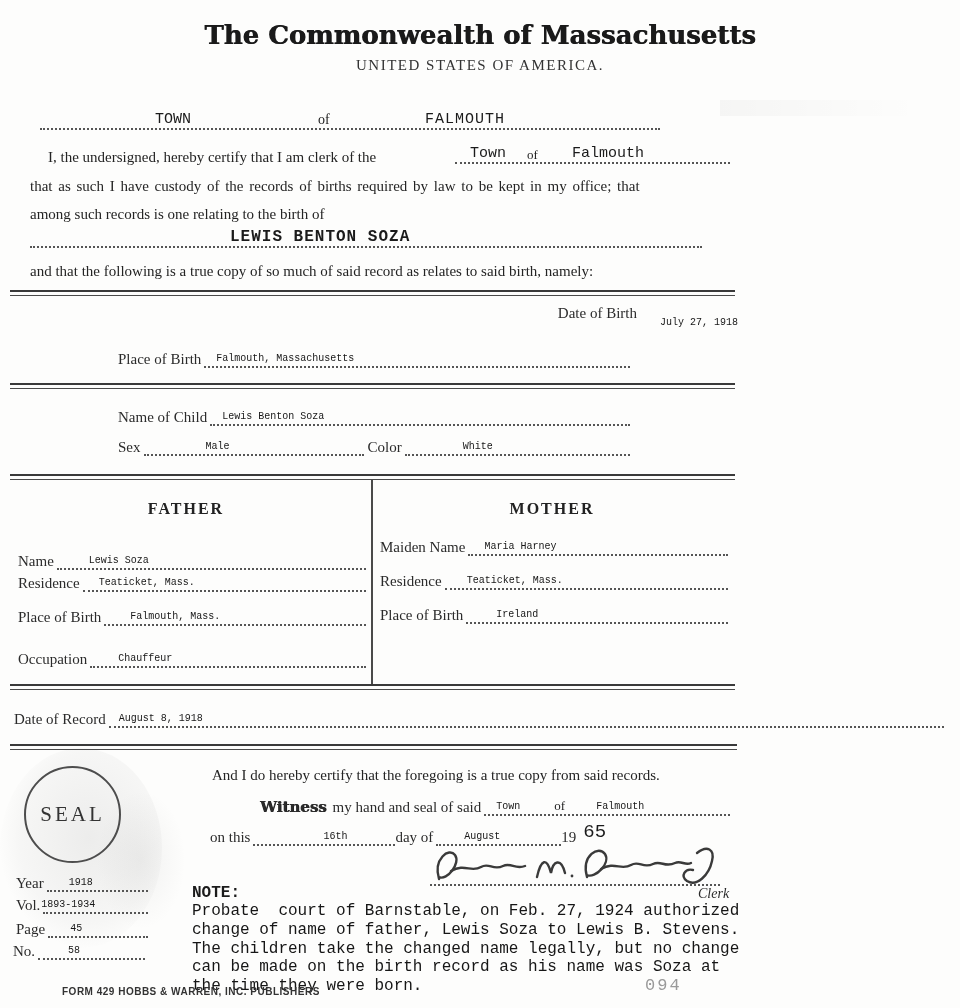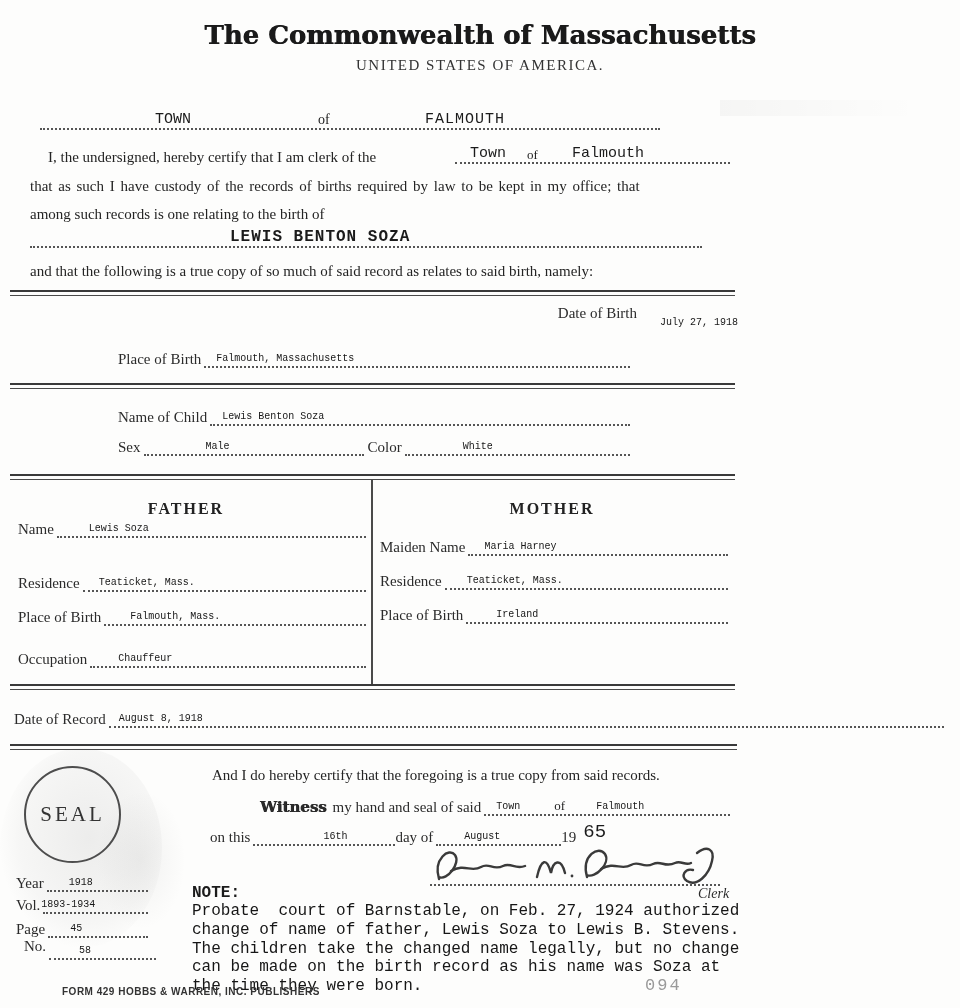--- a/index.html
+++ b/index.html
@@ -171,21 +171,21 @@
     <span class="lbl" style="padding-left:4px;">Color</span>
     <span class="fill">
         <span class="val" style="left:58px;">White</span>
       </span>
   </div>
 
   <div class="dblrule" style="left:10px; top:474px; width:725px;"></div>
   <div class="vdivider" style="left:371px; top:480px; height:205px;"></div>
 
   <div class="abs serif" style="left:0; top:500px; width:372px; text-align:center; font-size:16px; font-weight:bold; letter-spacing:2px;">FATHER</div>
-  <div class="field" style="left:18px; top:512px; width:348px;">
+  <div class="field" style="left:18px; top:544px; width:348px;">
     <span class="lbl">Name</span>
     <span class="fill">
         <span class="val" style="left:32px;">Lewis Soza</span>
       </span>
   </div>
   <div class="field" style="left:18px; top:566px; width:348px;">
     <span class="lbl">Residence</span>
     <span class="fill">
         <span class="val" style="left:16px;">Teaticket, Mass.</span>
       </span>
@@ -287,21 +287,21 @@
     <span class="fill">
         <span class="val" style="left:-2px;">1893-1934</span>
       </span>
   </div>
   <div class="field" style="left:16px; top:912px; width:132px;">
     <span class="lbl">Page</span>
     <span class="fill">
         <span class="val" style="left:22px;">45</span>
       </span>
   </div>
-  <div class="field" style="left:24px; top:934px; width:132px;align-items:center;">
+  <div class="field" style="left:13px; top:934px; width:132px;">
     <span class="lbl">No.</span>
     <span class="fill">
         <span class="val" style="left:30px;">58</span>
       </span>
   </div>
 
   <div class="abs mono" style="left:192px; top:884px; font-size:16px; font-weight:bold;">NOTE:</div>
   <div class="abs" style="left:192px; top:902px;">
     <div class="note-line">Probate  court of Barnstable, on Feb. 27, 1924 authorized</div>
     <div class="note-line">change of name of father, Lewis Soza to Lewis B. Stevens.</div>

